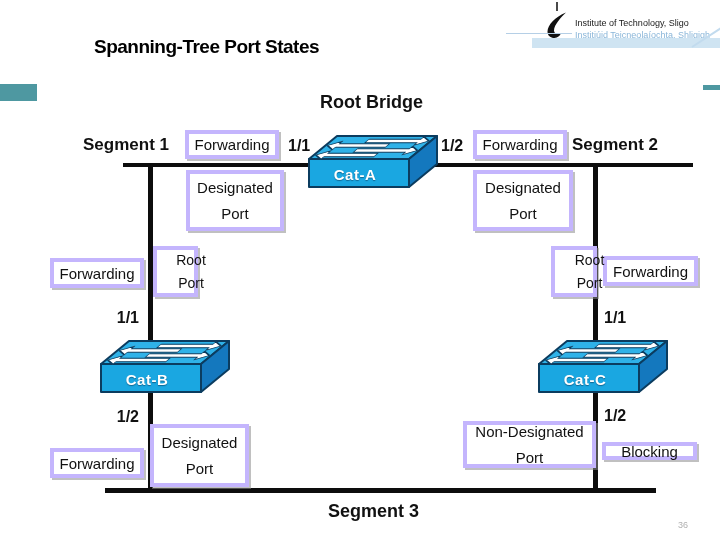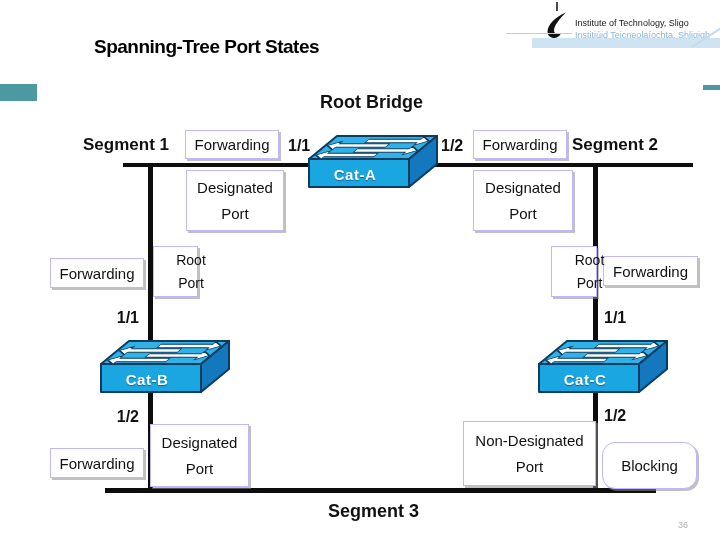--- a/index.html
+++ b/index.html
@@ -29,21 +29,21 @@
   
   .hline, .vline { position:absolute; background:#0d0d0d; }
   
   .seg-label { position:absolute; font-size:17px; font-weight:600; color:#111; white-space:nowrap; }
   .rb-label  { position:absolute; left:320px; top:92px; width:120px; 
                font-size:18px; font-weight:700; color:#111; }
   .port-num  { position:absolute; font-size:16px; font-weight:700; color:#111; white-space:nowrap; }
   .port-num.ralign { width:32px; text-align:right; }
   
   .state-box, .role-box {
-    position:absolute; background:#fff; border:1px solid #c4b5fd;
+    position:absolute; background:#fff; border:4px solid #c4b5fd;
     display:flex; align-items:center; justify-content:center;
     box-shadow:2px 2px 0 rgba(140,140,140,0.55);
     font-size:15px; color:#111; text-align:center;
   }
   .role-box { flex-direction:column; line-height:26px; }
   .role-box.small { font-size:14px; line-height:23px;padding-left:31px; }
   
   .switch { position:absolute; width:136px; height:64px; }
   .switch svg { position:absolute; left:0; top:0; overflow:visible; }
   .switch-label {
@@ -89,21 +89,21 @@
   <div class="port-num ralign" style="left:107px; top:309px;">1/1</div>
   <div class="port-num ralign" style="left:107px; top:408px;">1/2</div>
   <div class="port-num" style="left:604px; top:309px;">1/1</div>
   <div class="port-num" style="left:604px; top:407px;">1/2</div>
 
   <div class="state-box" style="left:185px; top:130px; width:94px; height:29px;">Forwarding</div>
   <div class="state-box" style="left:473px; top:130px; width:94px; height:29px;">Forwarding</div>
   <div class="state-box" style="left:50px; top:258px; width:94px; height:30px;">Forwarding</div>
   <div class="state-box" style="left:603px; top:256px; width:95px; height:30px;">Forwarding</div>
   <div class="state-box" style="left:50px; top:448px; width:94px; height:30px;">Forwarding</div>
-  <div class="state-box" style="left:602px; top:442px; width:95px; height:47px;border-radius:13px;">Blocking</div>
+  <div class="state-box" style="left:602px; top:442px; width:95px; height:18px;">Blocking</div>
 
   <div class="role-box" style="left:186px; top:170px; width:98px; height:61px;">
     <span>Designated</span>
     <span>Port</span>
   </div>
   <div class="role-box" style="left:473px; top:170px; width:100px; height:61px;">
     <span>Designated</span>
     <span>Port</span>
   </div>
   <div class="role-box small" style="left:153px; top:246px; width:45px; height:51px;">
@@ -111,21 +111,21 @@
     <span>Port</span>
   </div>
   <div class="role-box small" style="left:551px; top:246px; width:46px; height:51px;">
     <span>Root</span>
     <span>Port</span>
   </div>
   <div class="role-box" style="left:150px; top:424px; width:99px; height:63px;">
     <span>Designated</span>
     <span>Port</span>
   </div>
-  <div class="role-box" style="left:463px; top:421px; width:133px; height:65px;">
+  <div class="role-box" style="left:463px; top:421px; width:133px; height:47px;">
     <span>Non-Designated</span>
     <span>Port</span>
   </div>
 
   <svg width="0" height="0" style="position:absolute" aria-hidden="true">
     <defs>
       <symbol id="switch3d" viewBox="0 0 136 64">
         <polygon points="6,28 34,5 134,5 106,28" fill="#2fb2e8" stroke="#0b3c5f" stroke-width="2" stroke-linejoin="round"></polygon>
         <polygon points="106,28 134,5 134,33 106,56" fill="#1478be" stroke="#0b3c5f" stroke-width="2" stroke-linejoin="round"></polygon>
         <rect x="6" y="28" width="100" height="28" fill="#1aa7e1" stroke="#0b3c5f" stroke-width="2" stroke-linejoin="round"></rect>

